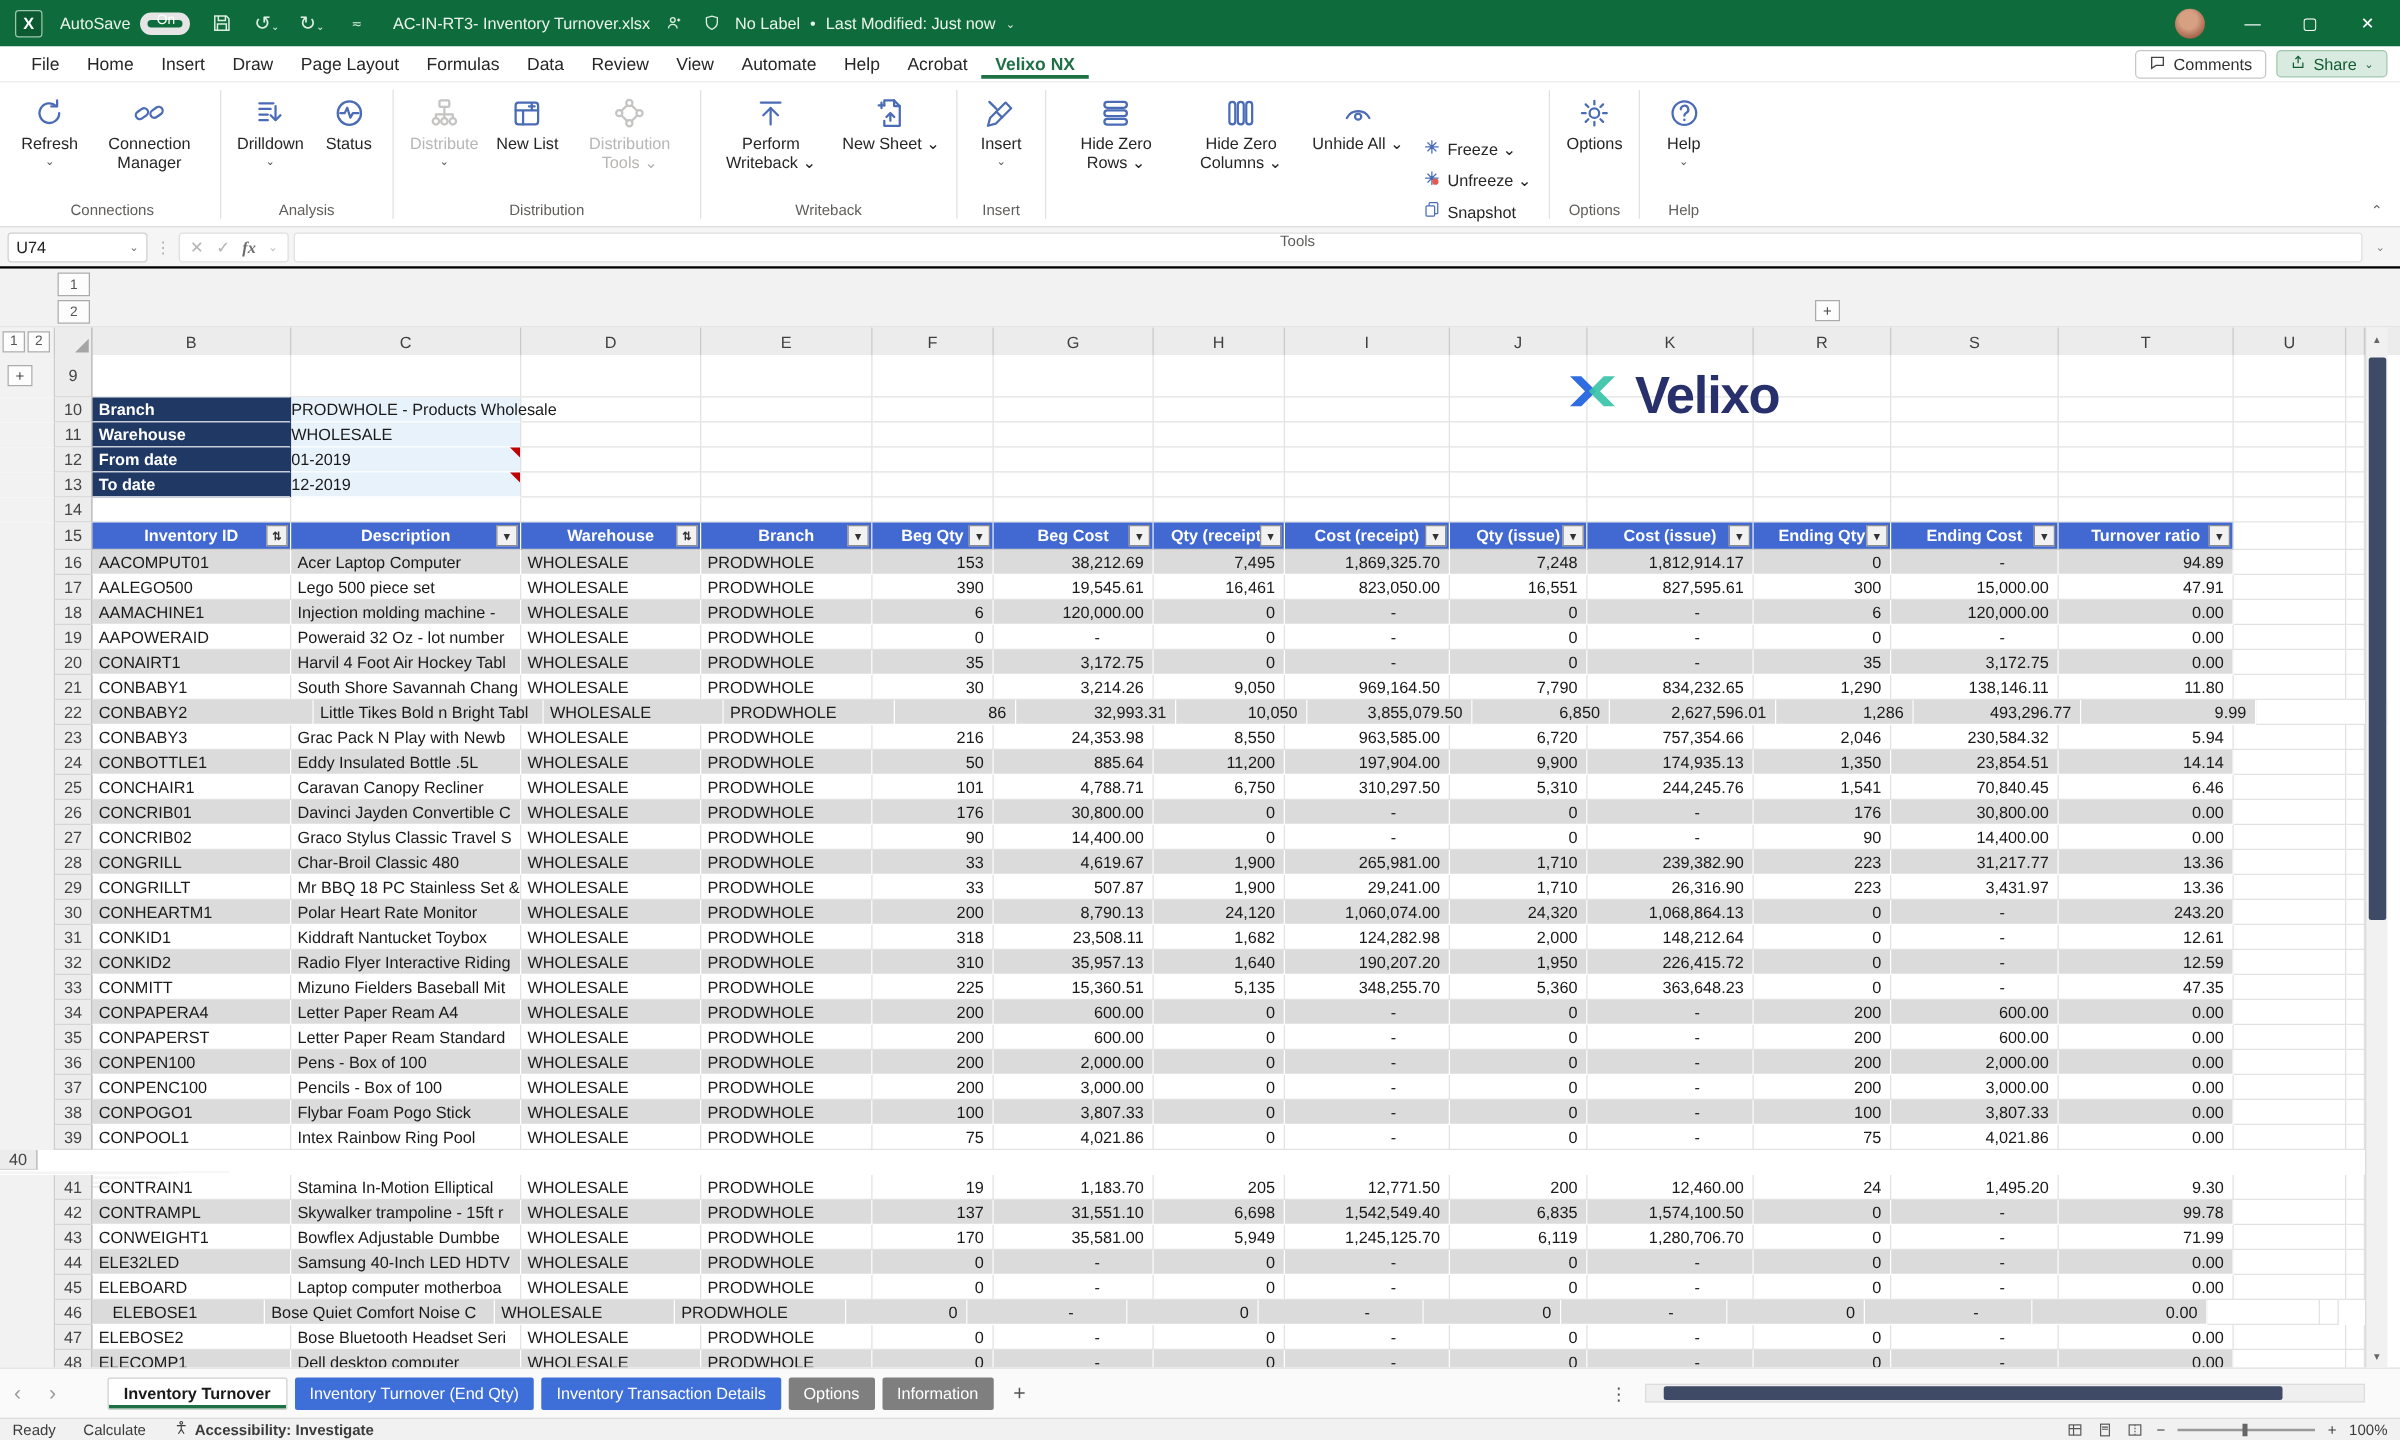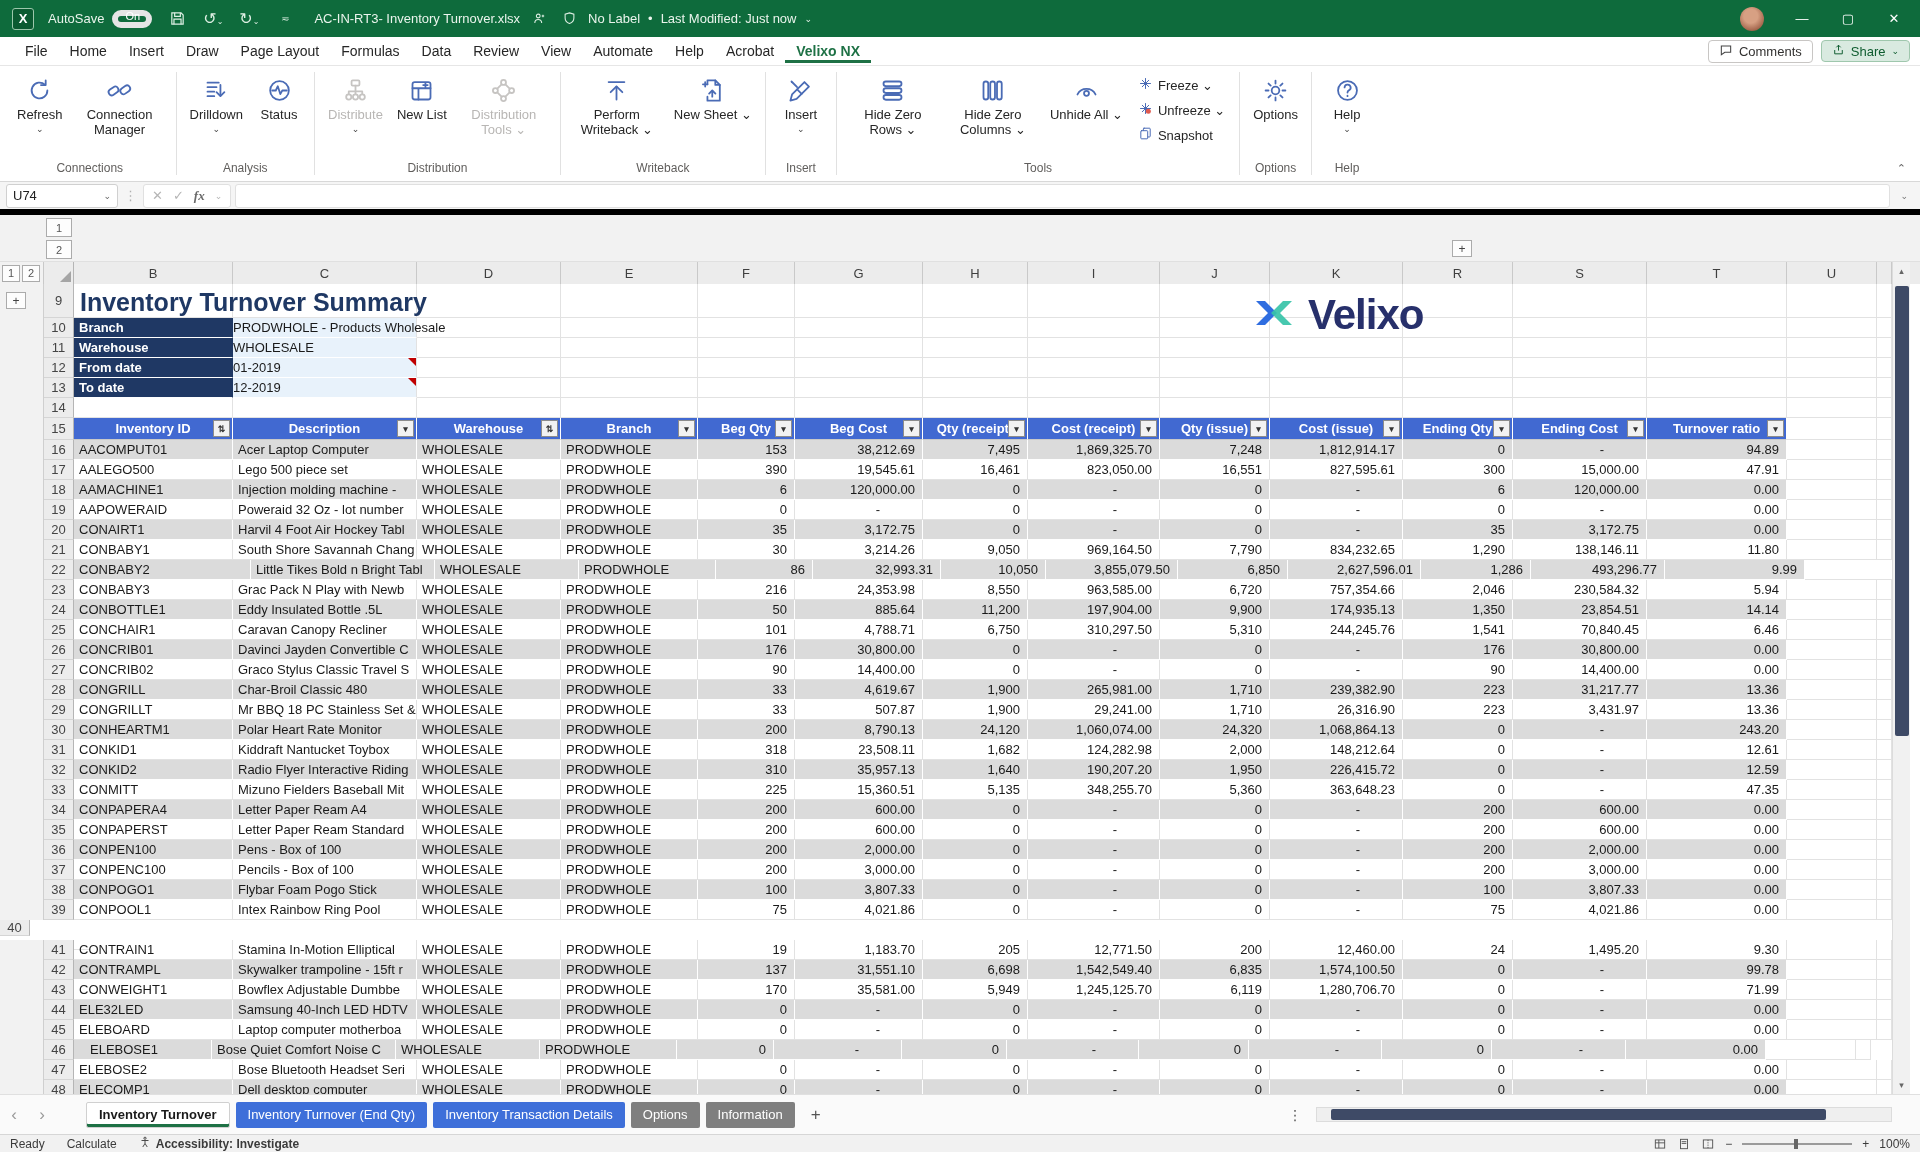--- a/index.html
+++ b/index.html
@@ -51,28 +51,28 @@
   .rsep { width:1px; background:#e1e1e1; margin:6px 2px; }
   .rbtn { display:flex; flex-direction:column; align-items:center; min-width:58px;
     padding:5px 7px 2px; font-size:13px; color:#262626; text-align:center;
     line-height:1.15; border-radius:3px; }
   .rbtn .ric { height:30px; display:flex; align-items:center; }
   .rbtn .rlabel { margin-top:3px; max-width:86px; }
   .rbtn .chev { font-size:9px; color:#444; margin-top:1px; }
   .rbtn.disabled { color:#b8b6b4;text-align:center; }
   .rbtn.disabled svg { stroke:#c6c4c2; }
   .rstack { display:flex; flex-direction:column; justify-content:flex-start; gap:3px;
-    padding:4px 4px; }
+    padding:4px 4px;margin-top:34px; }
   .sbtn { display:flex; align-items:center; gap:5px; font-size:13px; color:#262626;
     padding:2px 4px; border-radius:3px; white-space:nowrap; }
   .ribbon-collapse { position:absolute; right:14px; bottom:6px; font-size:11px; color:#666; }
 
   
   .fbar { height:33px; background:#f5f5f5; display:flex; align-items:center;
-    padding:3px 6px; gap:4px; border-bottom:6px solid #000000;text-align:center; }
+    padding:3px 6px; gap:4px; border-bottom:2px solid #000000;text-align:center; }
   .namebox { width:112px; height:24px; background:#fff; border:1px solid #d0d0d0;
     border-radius:3px; display:flex; align-items:center; font-size:13px; color:#222;
     padding:0 6px; }
   .namebox .dd { margin-left:auto; font-size:9px; color:#666; }
   .fdots { color:#b0b0b0; font-size:13px; padding:0 2px; }
   .fbtns { display:flex; align-items:center; gap:10px; background:#fff;
     border:1px solid #e0e0e0; border-radius:3px; height:24px; padding:0 8px;
     color:#b5b5b5; font-size:13px; }
   .fx { font-style:italic; font-family:"Liberation Serif", serif; color:#6a6a6a; font-weight:bold; }
   .finput { flex:1; height:24px; background:#fff; border:1px solid #e0e0e0;
@@ -1295,21 +1295,20 @@
         <div class="gc dash data" style="width: 132px;">-</div>
         <div class="gc r data" style="width: 110px;">0</div>
         <div class="gc dash data" style="width: 133px;">-</div>
         <div class="gc r data" style="width: 110px;">0</div>
         <div class="gc dash data" style="width: 134px;">-</div>
         <div class="gc r data" style="width: 140px;">0.00</div>
         <div class="gc " style="width: 90px;"></div>
         <div class="gc " style="width: 15px;"></div>
       </div>
     </div>
-  <div class="sheet-title">Inventory Turnover Summary</div>
   <div class="vlogo">
     <span>
       <svg width="48" height="48" viewBox="0 0 48 48">
         <path d="M6 12 L18 24 L6 36 L15 36 L27 24 L15 12 Z" fill="#2f6de0"></path>
         <path d="M42 12 L30 24 L42 36 L33 36 L21 24 L33 12 Z" fill="#37c3a8" fill-opacity="0.92"></path>
       </svg>
     </span>
     <span class="vtext">Velixo</span>
   </div>
 </div>

